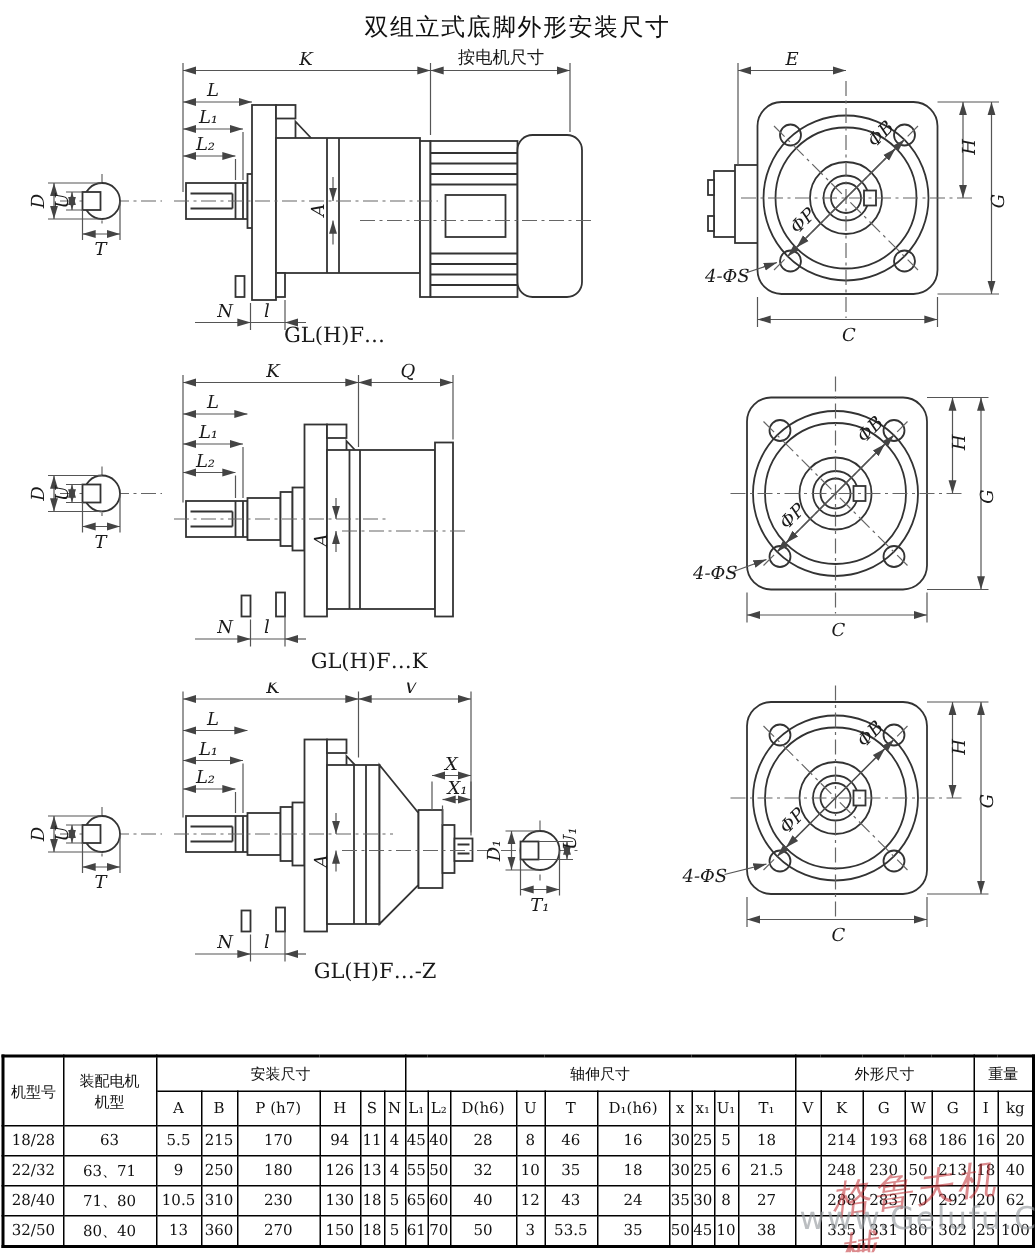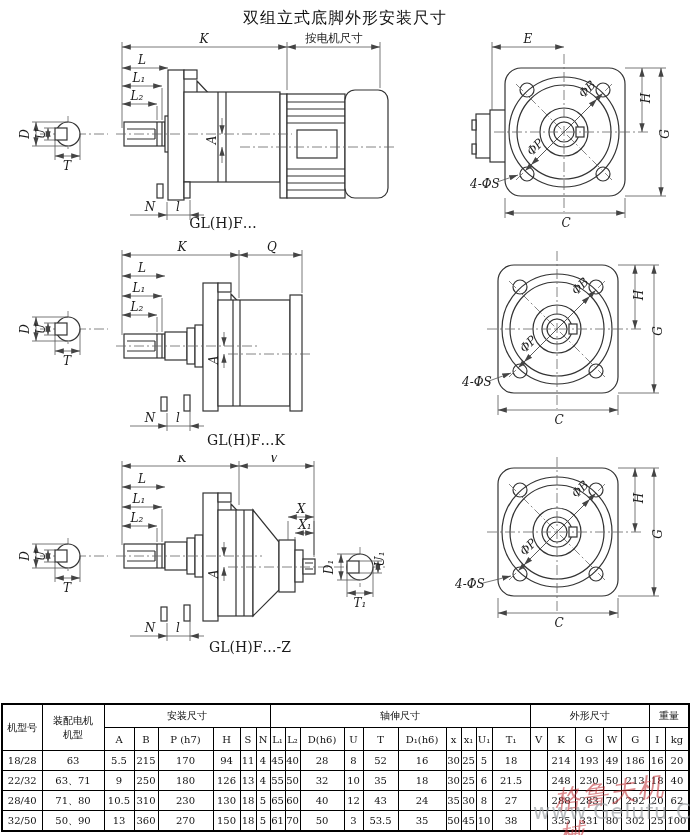--- a/index.html
+++ b/index.html
@@ -401,30 +401,30 @@
             <td>5.5</td>
             <td>215</td>
             <td>170</td>
             <td>94</td>
             <td>11</td>
             <td>4</td>
             <td>45</td>
             <td>40</td>
             <td>28</td>
             <td>8</td>
-            <td>52</td>
+            <td>46</td>
             <td>16</td>
             <td>30</td>
             <td>25</td>
             <td>5</td>
             <td>18</td>
             <td></td>
             <td>214</td>
             <td>193</td>
-            <td>49</td>
+            <td>68</td>
             <td>186</td>
             <td>16</td>
             <td>20</td>
           </tr>
           <tr>
             <td>22/32</td>
             <td>63、71</td>
             <td>9</td>
             <td>250</td>
             <td>180</td>
@@ -471,21 +471,21 @@
             <td></td>
             <td>288</td>
             <td>283</td>
             <td>70</td>
             <td>292</td>
             <td>20</td>
             <td>62</td>
           </tr>
           <tr>
             <td>32/50</td>
-            <td>50、90</td>
+            <td>80、40</td>
             <td>13</td>
             <td>360</td>
             <td>270</td>
             <td>150</td>
             <td>18</td>
             <td>5</td>
             <td>61</td>
             <td>70</td>
             <td>50</td>
             <td>3</td>

